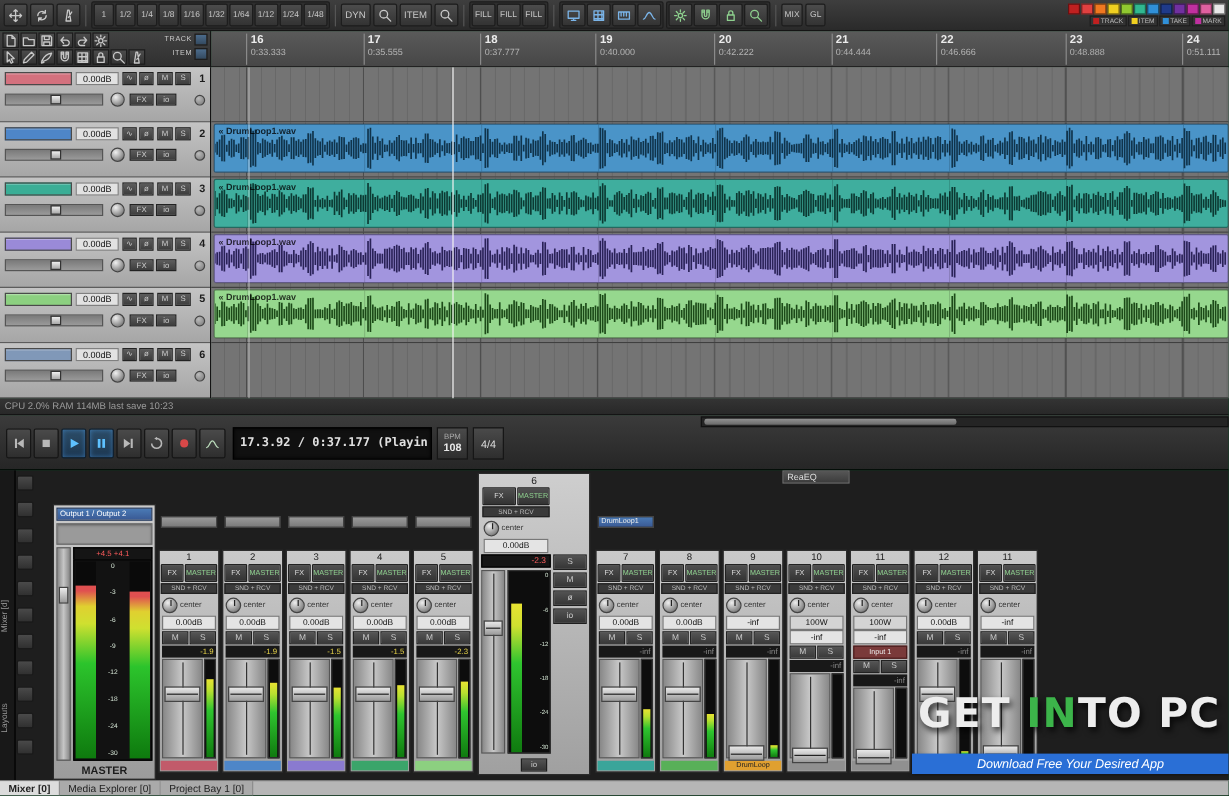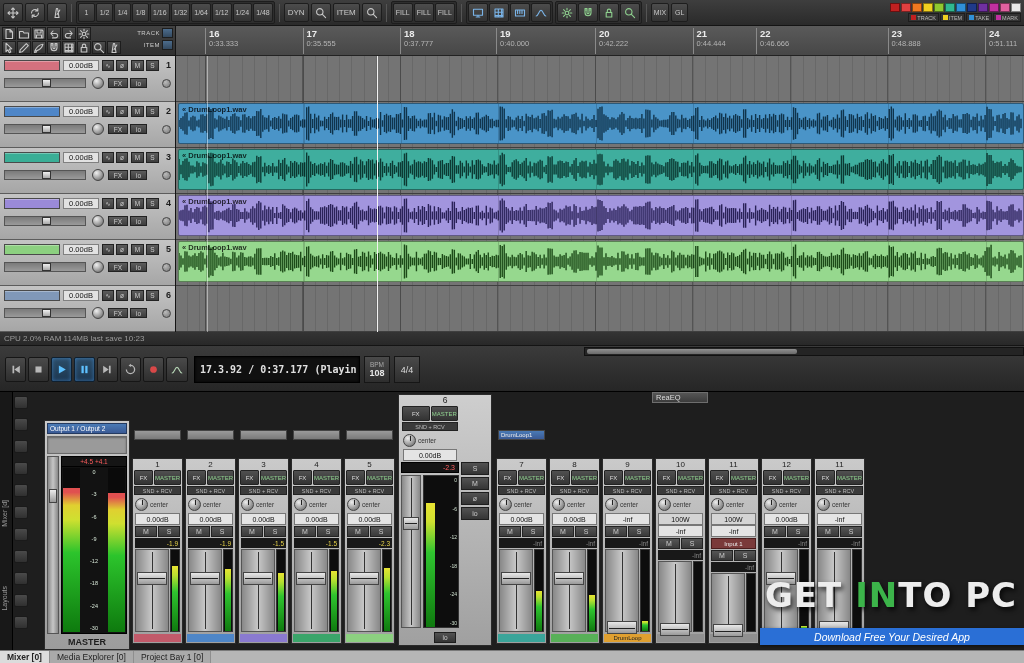--- a/index.html
+++ b/index.html
@@ -396,21 +396,21 @@
         <div class="ruler-time">0:40.000</div>
       </div>
       <div class="ruler-mark" style="left: 419px;">
         <div class="ruler-measure">20</div>
         <div class="ruler-time">0:42.222</div>
       </div>
       <div class="ruler-mark" style="left: 516.5px;">
         <div class="ruler-measure">21</div>
         <div class="ruler-time">0:44.444</div>
       </div>
-      <div class="ruler-mark" style="left: 580px;">
+      <div class="ruler-mark" style="left: 604px;">
         <div class="ruler-measure">22</div>
         <div class="ruler-time">0:46.666</div>
       </div>
       <div class="ruler-mark" style="left: 711.5px;">
         <div class="ruler-measure">23</div>
         <div class="ruler-time">0:48.888</div>
       </div>
       <div class="ruler-mark" style="left: 809px;">
         <div class="ruler-measure">24</div>
         <div class="ruler-time">0:51.111</div>

